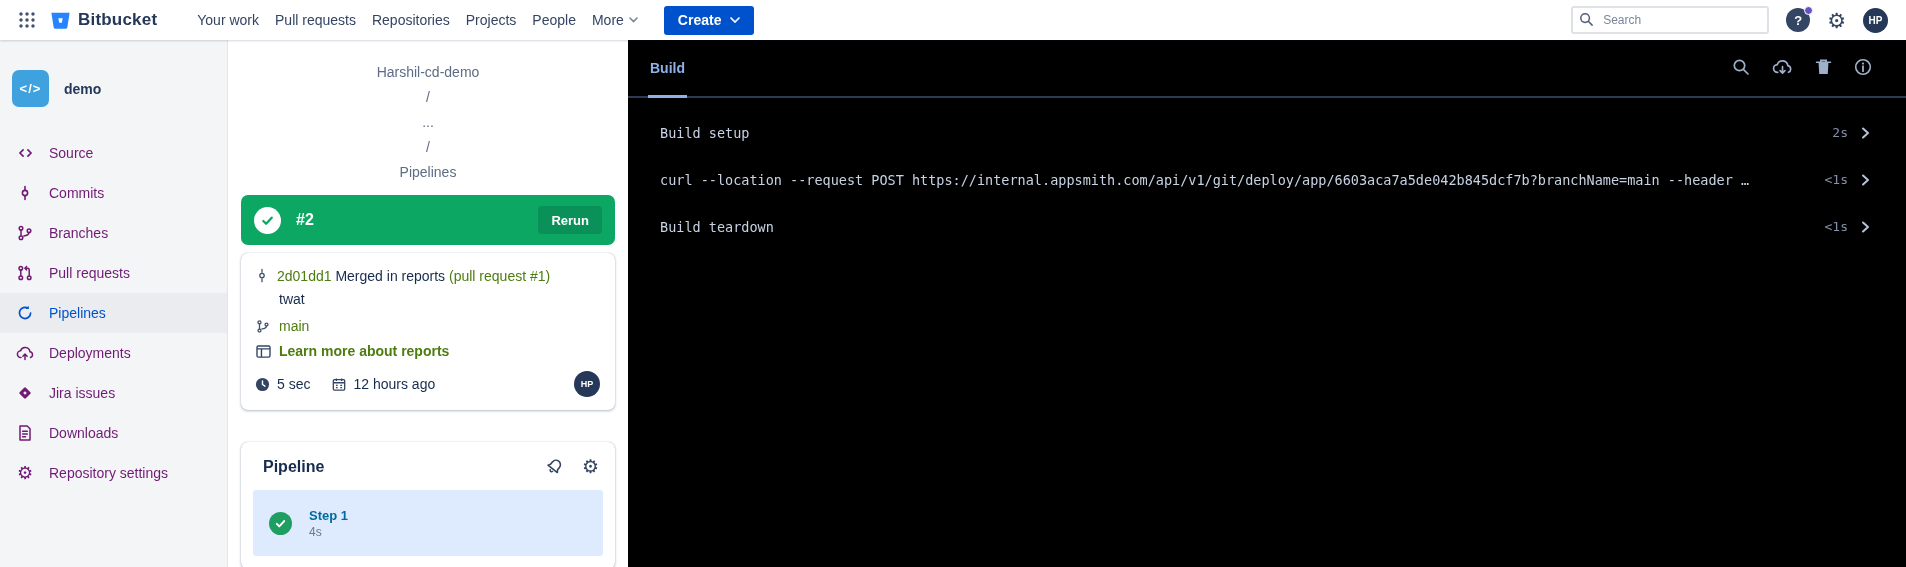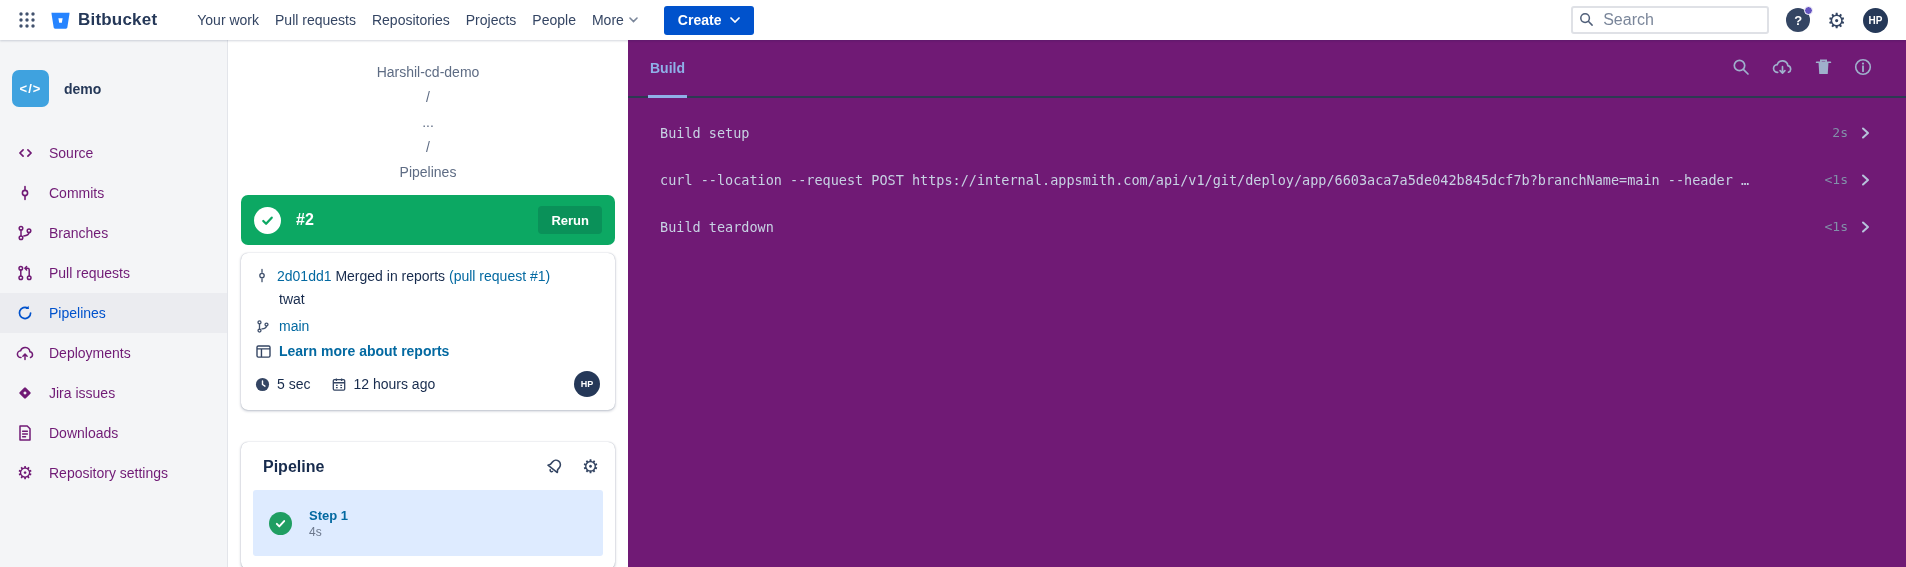--- a/index.html
+++ b/index.html
@@ -18,21 +18,21 @@
   .nav-item { font-size:14px; font-weight:500; color:#344563; cursor:pointer; white-space:nowrap; }
   .nav-more { display:flex; align-items:center; gap:5px; color:#344563; font-size:14px; font-weight:500; cursor:pointer; }
   .nav-more .chev { color:#7A869A; }
   .create-btn { margin-left:26px; background:#0052CC; color:#fff; border:none; border-radius:3px;
     height:29px; padding:0 14px; font-size:14px; font-weight:600; display:flex; align-items:center;
     gap:9px; cursor:pointer; font-family:inherit; }
   .nav-right { margin-left:auto; display:flex; align-items:center; gap:17px; }
   .search-wrap { position:relative; }
   .search-wrap svg { position:absolute; left:8px; top:6px; color:#505F79; }
   .search-input { width:198px; height:28px; border:2px solid #DFE1E6; border-radius:3px;
-    padding:0 8px 0 30px; font-size:16px; color:#172B4D; font-family:inherit; outline:none; background:#fff; }
+    padding:0 8px 0 30px; font-size:12px; color:#172B4D; font-family:inherit; outline:none; background:#fff; }
   .search-input::placeholder { color:#7A869A; }
   .help-btn { position:relative; width:24px; height:24px; border-radius:50%; background:#344563;
     color:#fff; font-size:13px; font-weight:700; display:flex; align-items:center; justify-content:center; cursor:pointer; }
   .help-dot { position:absolute; top:-2px; right:-3px; width:9px; height:9px; border-radius:50%;
     background:#6554C0; border:1.5px solid #fff; }
   .gear-glyph { font-size:21px; color:#344563; cursor:pointer; line-height:1; }
   .avatar { width:25px; height:25px; border-radius:50%; background:#253858; color:#fff;
     font-size:10px; font-weight:700; display:flex; align-items:center; justify-content:center; cursor:pointer; }
 
   
@@ -61,21 +61,21 @@
   .result-check { width:27px; height:27px; border-radius:50%; background:#fff;
     display:flex; align-items:center; justify-content:center; flex:none; }
   .build-no { color:#fff; font-size:16px; font-weight:600; margin-left:15px; }
   .rerun-btn { margin-left:auto; background:#0A9159; border:none; color:#fff; font-size:13px;
     font-weight:700; border-radius:4px; height:28px; padding:0 13px; cursor:pointer; font-family:inherit; }
 
   .commit-card { margin-top:8px; background:#fff; border-radius:7px; padding:13px 15px 13px 14px;
     box-shadow:0 1px 3px rgba(9,30,66,.28), 0 0 1px rgba(9,30,66,.3); }
   .commit-line { display:flex; gap:8px; font-size:14px; line-height:20px; color:#172B4D; }
   .commit-line .ic { margin-top:2px; color:#42526E; flex:none; }
-  .link { color:#0369a1; cursor:pointer; text-decoration:none; }
+  .link { color:#4d7c0f; cursor:pointer; text-decoration:none; }
   .commit-desc { margin:1px 0 0 24px; font-size:14px; line-height:20px; color:#172B4D; }
   .branch-line, .reports-line { display:flex; align-items:center; gap:8px; margin-top:9px; font-size:14px; }
   .branch-line .ic, .reports-line .ic { color:#42526E; width:16px; display:flex; justify-content:center; flex:none; }
   .reports-line .ic { color:#344563; }
   .reports-line .link { font-weight:600; }
   .meta-line { display:flex; align-items:center; margin-top:12px; font-size:14px; color:#172B4D; }
   .meta-line .ic { margin-right:7px; display:flex; }
   .meta-cal { margin-left:22px; }
   .avatar-sm { width:26px; height:26px; border-radius:50%; background:#253858; color:#fff; font-size:9px;
     font-weight:700; display:flex; align-items:center; justify-content:center; margin-left:auto; cursor:pointer; }
@@ -88,21 +88,21 @@
   .pc-icons .gear-glyph { color:#344563; font-size:19px; }
   .step-row { margin-top:14px; background:#DEEBFF; border-radius:3px; height:66px;
     display:flex; align-items:center; padding:0 16px; cursor:pointer; }
   .step-check { width:23px; height:23px; border-radius:50%; background:#1F9E62; display:flex;
     align-items:center; justify-content:center; flex:none; }
   .step-text { margin-left:17px; }
   .step-name { font-size:13px; font-weight:700; color:#0369a1; }
   .step-dur { font-size:12px; color:#6B778C; margin-top:2px; }
 
   
-  .logpanel { flex:1; background:#701a75; min-width:0; }
+  .logpanel { flex:1; background:#000000; min-width:0; }
   .tabbar { height:58px; border-bottom:2px solid #2C3A52; display:flex; align-items:flex-end; padding:0 34px 0 20px; }
   .tab { height:58px; display:flex; align-items:center; font-size:14px; font-weight:600;
     color:#8FB0E8; border-bottom:3px solid transparent; margin-bottom:-2px; padding:0 2px; cursor:pointer; }
   .tab.active { border-bottom-color:#8FB0E8; }
   .tab-icons { margin-left:auto; display:flex; align-items:center; gap:22px; height:58px; color:#9FB0CC; }
   .tab-icons .tico { cursor:pointer; display:flex; }
   .logrows { padding:11px 36px 0 32px; }
   .logrow { height:47px; display:flex; align-items:center; cursor:pointer; }
   .logtext { flex:1; min-width:0; font-family:"DejaVu Sans Mono", monospace; font-size:13.5px;
     color:#C7D2E3; white-space:nowrap; overflow:hidden; }

